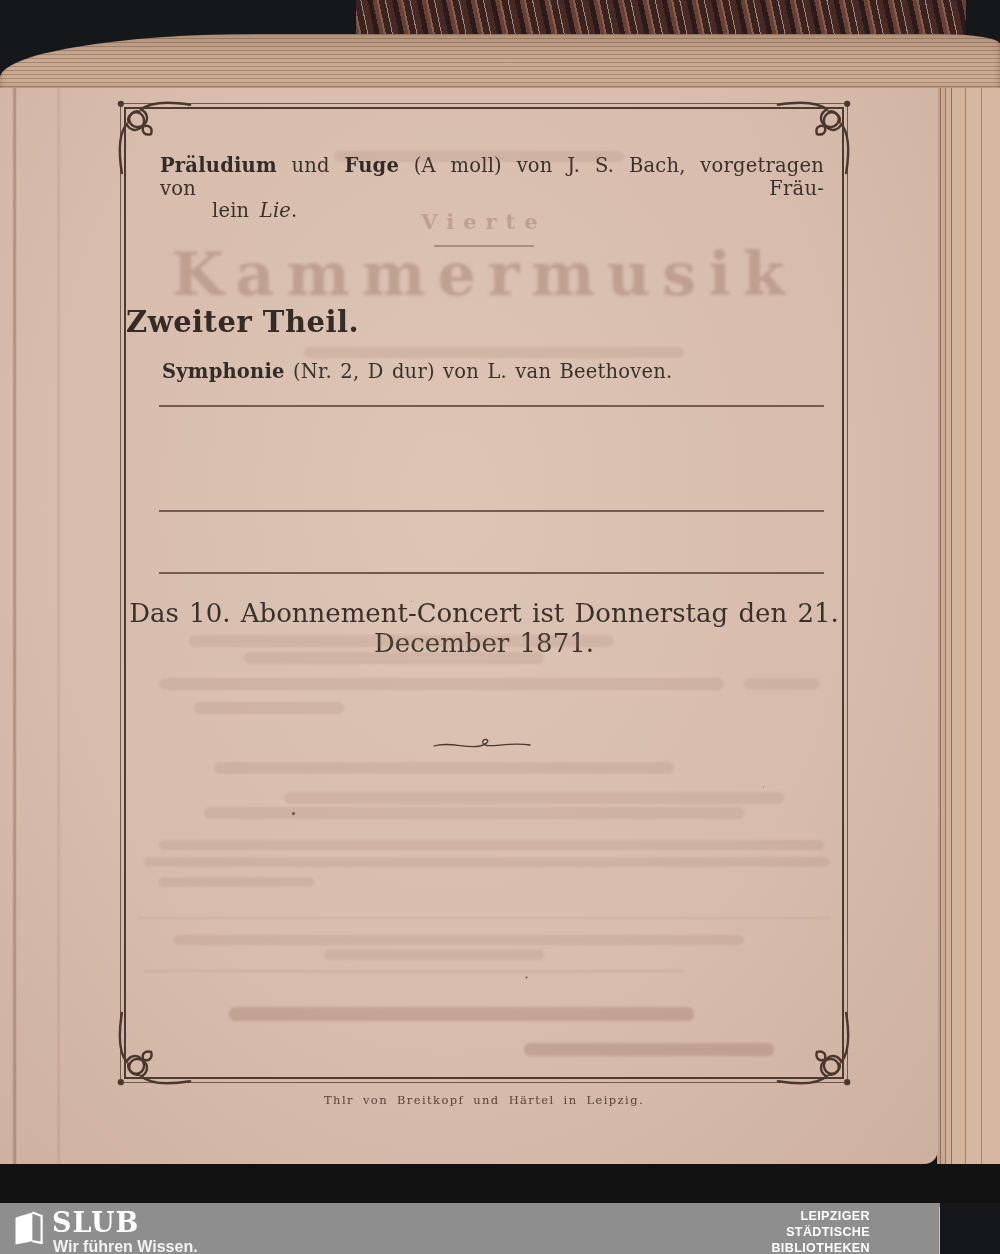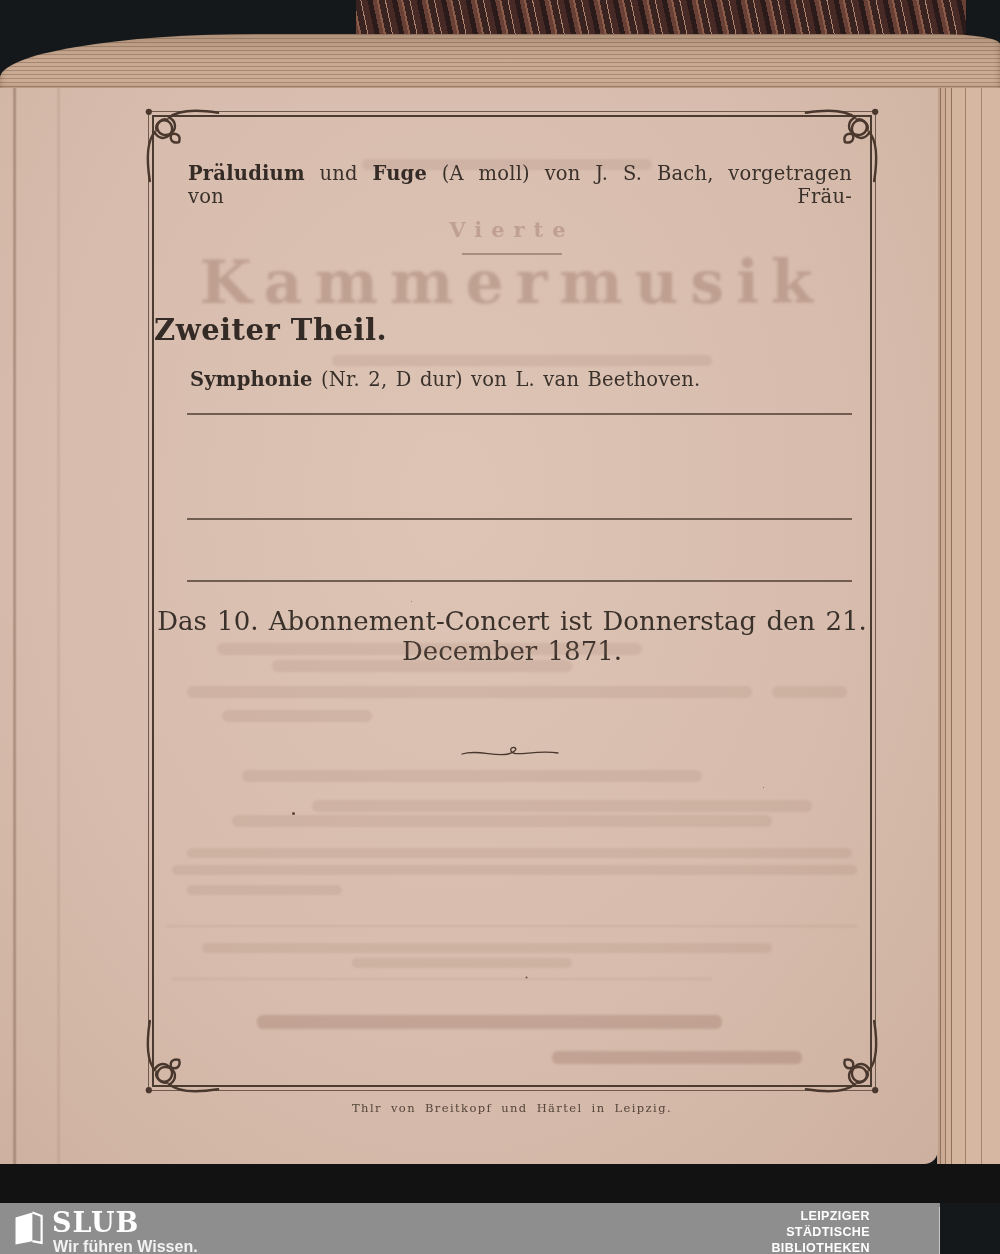--- a/index.html
+++ b/index.html
@@ -34,22 +34,22 @@
     box-shadow:233px 164px 0 -0.5px #6b4c3a,470px -26px 0 -1px #7a5a47,118px -212px 0 -1px rgba(106,76,58,.7);}
 
   
   .side-edges{position:absolute;left:935px;top:88px;width:65px;height:1076px;
     background:linear-gradient(90deg,
       rgba(0,0,0,.3) 0 2px,#bf9f8a 2px 5px,#8f705c 5px 6px,#cbab94 6px 10px,#94755f 10px 11px,
       #d0b29b 11px 16px,#8f705c 16px 17px,#d3b59e 17px 30px,#a0806a 30px 31px,#d6b8a2 31px 100%);}
   .side-edges .inner-line{position:absolute;left:46px;top:0;width:1px;height:100%;background:rgba(110,80,60,.5);}
 
   
-  .frame{position:absolute;left:152px;top:19px;width:716px;height:968px;
-    border:2.5px solid #4c3b30;outline:1px solid rgba(93,74,61,.85);outline-offset:3px;margin-top:8px;}
+  .frame{position:absolute;left:124px;top:19px;width:716px;height:968px;
+    border:2.5px solid #4c3b30;outline:1px solid rgba(93,74,61,.85);outline-offset:3px;}
   .corner{position:absolute;width:78px;height:78px;}
   .corner svg{display:block;width:78px;height:78px;}
   .corner.tl{left:-12px;top:-12px;}
   .corner.tr{right:-12px;top:-12px;transform:scaleX(-1);}
   .corner.bl{left:-12px;bottom:-12px;transform:scaleY(-1);}
   .corner.br{right:-12px;bottom:-12px;transform:scale(-1,-1);}
 
   
   .ink{color:#3a312b;}
   .para1{position:absolute;left:34px;top:46px;width:664px;font-size:19.5px;line-height:22.5px;word-spacing:4px;letter-spacing:.2px;}
@@ -140,20 +140,21 @@
             <path d="M8,78 C4,52 6,36 13,28 C16,34 23,36 28,31 C33,26 31,18 25,16 C19,14 13,20 15,26"></path>
             <path d="M30,30 c6,-2 10,2 8,8 c-6,2 -10,-2 -8,-8 z"></path>
             <circle cx="7" cy="7" r="3.2" fill="#4a382e" stroke="none"></circle>
           </svg>
         </div>
 
       <div class="gbar" style="left:208px;top:42px;width:290px;height:11px;"></div>
 
       <div class="para1 ink">
         <div class="l1"><b>Präludium</b><span> und </span><b>Fuge</b><span> (A moll) von J. S. Bach, vorgetragen von Fräu-</span></div>
+        <div class="l2"><span>lein </span><i>Lie</i><span>.</span></div>
       </div>
 
       <div class="ghost ghost-vierte">Vierte</div>
       <div class="ghost-rule"></div>
       <div class="ghost ghost-kammer">Kammermusik</div>
 
       <div class="heading">Zweiter Theil.</div>
       <div class="gbar" style="left:178px;top:238px;width:380px;height:11px;"></div>
 
       <div class="work ink"><b>Symphonie</b><span> (Nr. 2, D dur) von L. van Beethoven.</span></div>

